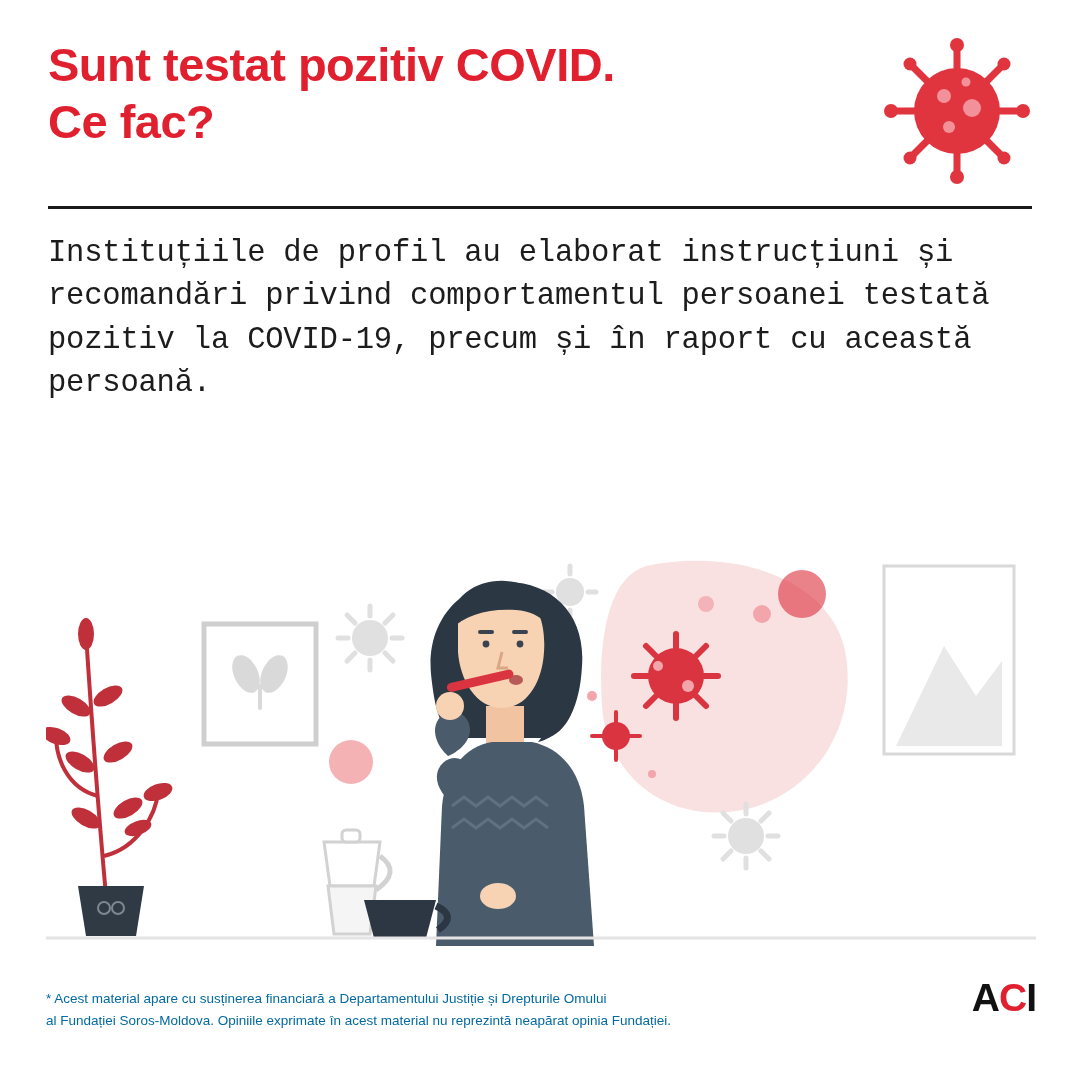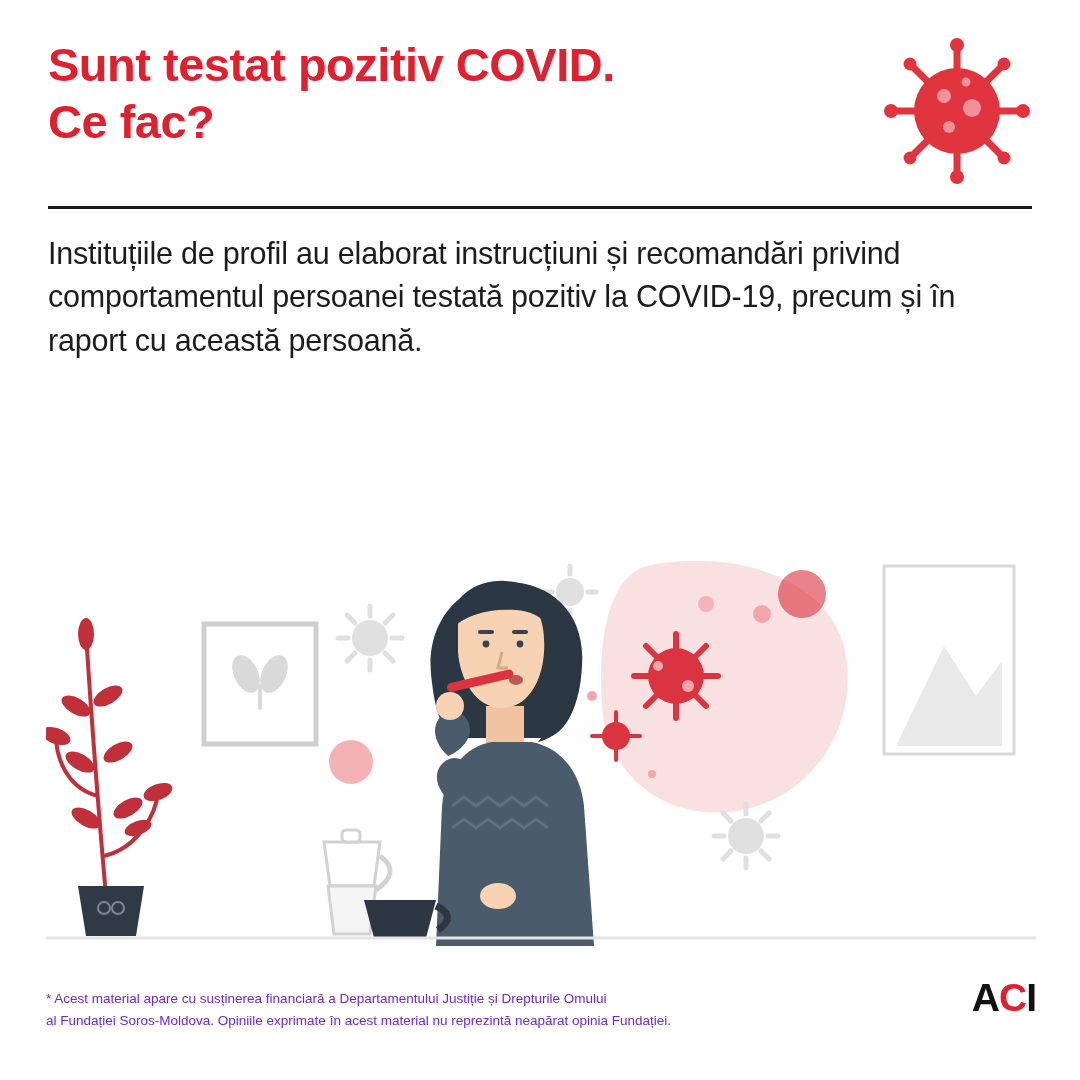--- a/index.html
+++ b/index.html
@@ -48,39 +48,40 @@
     position: absolute;
     left: 48px; top: 232px;
     width: 992px;
     color: #1c1c1c;
   }
   .para {
     font-size: 30.5px;
     line-height: 1.42;
     margin: 0 0 26px 0;
     letter-spacing: -0.2px;
+    font-family: Liberation Mono, monospace;
   }
 
   
   .illustration {
     position: absolute;
     left: 46px; top: 556px;
     width: 990px; height: 390px;
   }
   .illustration svg { display: block; }
 
   
   .footer {
     position: absolute;
     left: 46px; top: 988px;
     width: 1000px;
   }
   .disclaimer {
     font-size: 13.5px;
-    color: #6d28d9;
+    color: #0369a1;
     line-height: 1.65;
     max-width: 700px;
     white-space: pre-line;
   }
   .logos {
     position: absolute;
     right: 44px; top: 978px;
     display: flex;
     align-items: center;
     gap: 22px;

